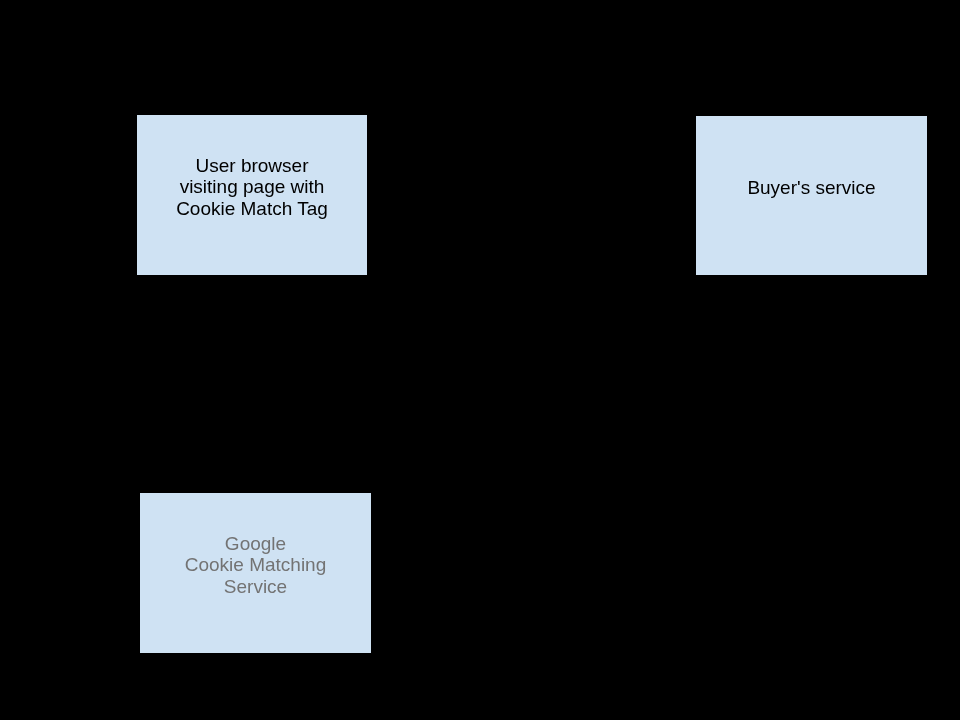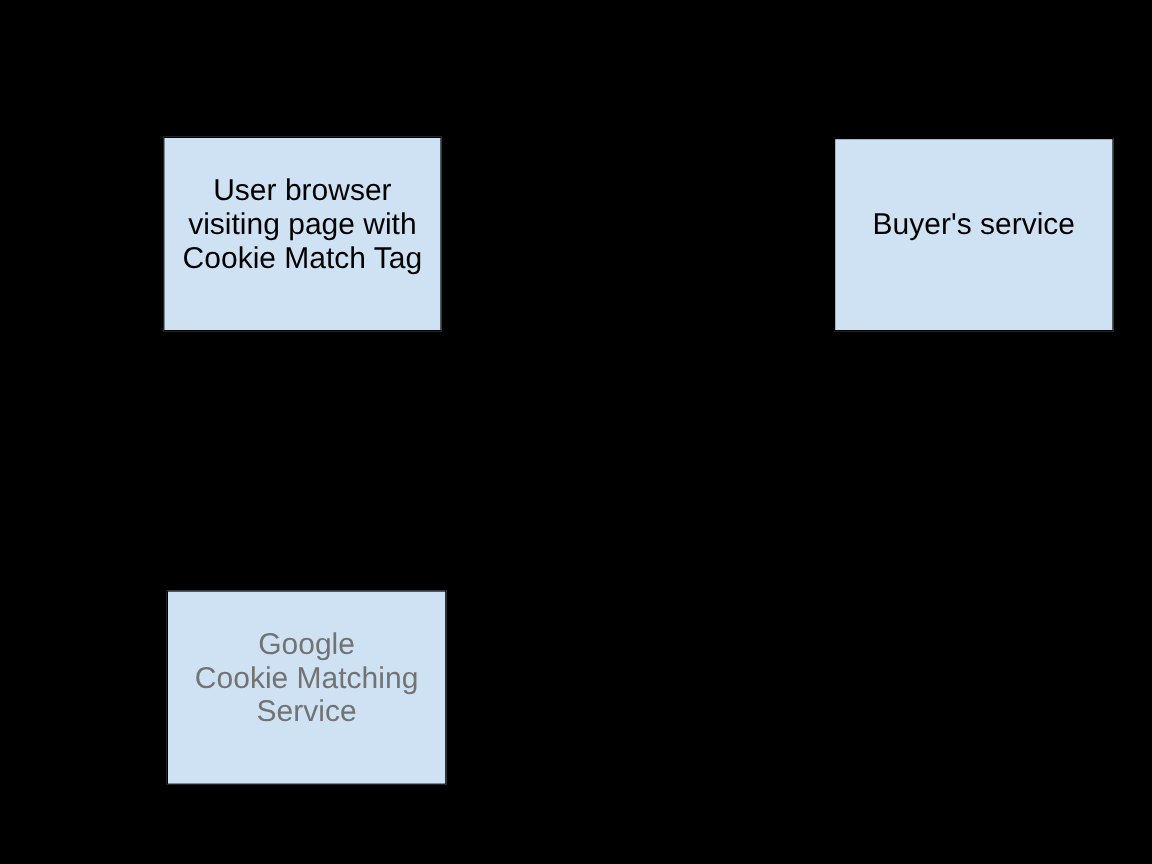--- a/index.html
+++ b/index.html
@@ -22,21 +22,21 @@
     border: 1px solid #000000;
     display: flex;
     align-items: center;
     justify-content: center;
   }
   .node-label {
     display: block;
     width: 100%;
     text-align: center;
     white-space: pre-line;
-    font-size: 25px;
+    font-size: 19px;
     line-height: 1.13;
     transform: translateY(-8px);
   }
 </style>
 </head>
 <body>
 
 <div class="canvas" style="background: rgb(0, 0, 0);">
 
   <div class="node" style="left: 136px; top: 114px; width: 232px; height: 162px; background: rgb(207, 226, 243); border-color: rgb(0, 0, 0); color: rgb(0, 0, 0);">

